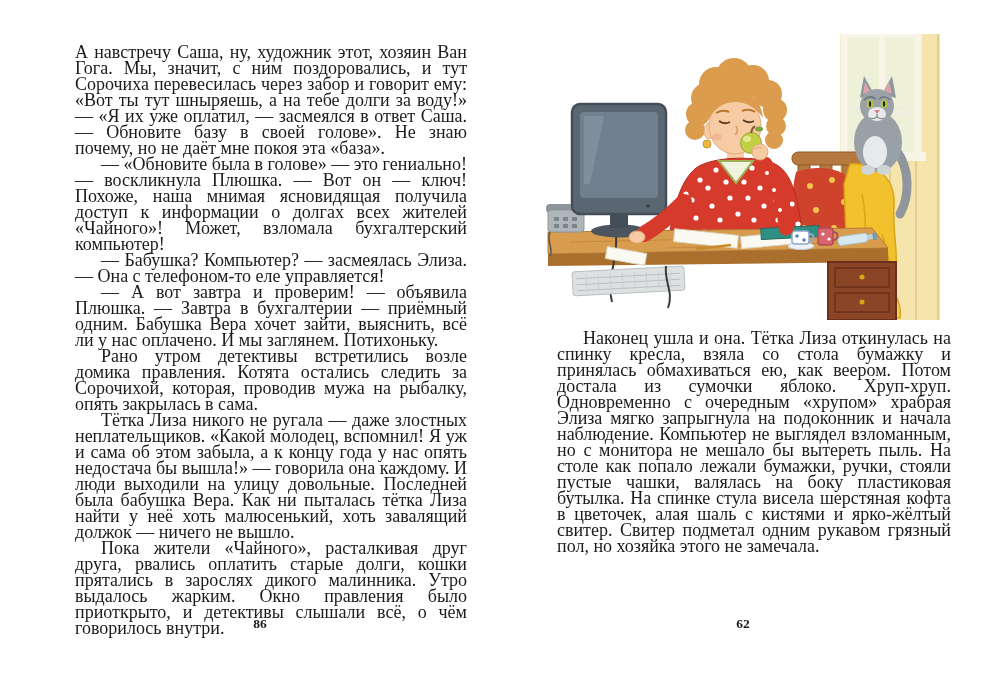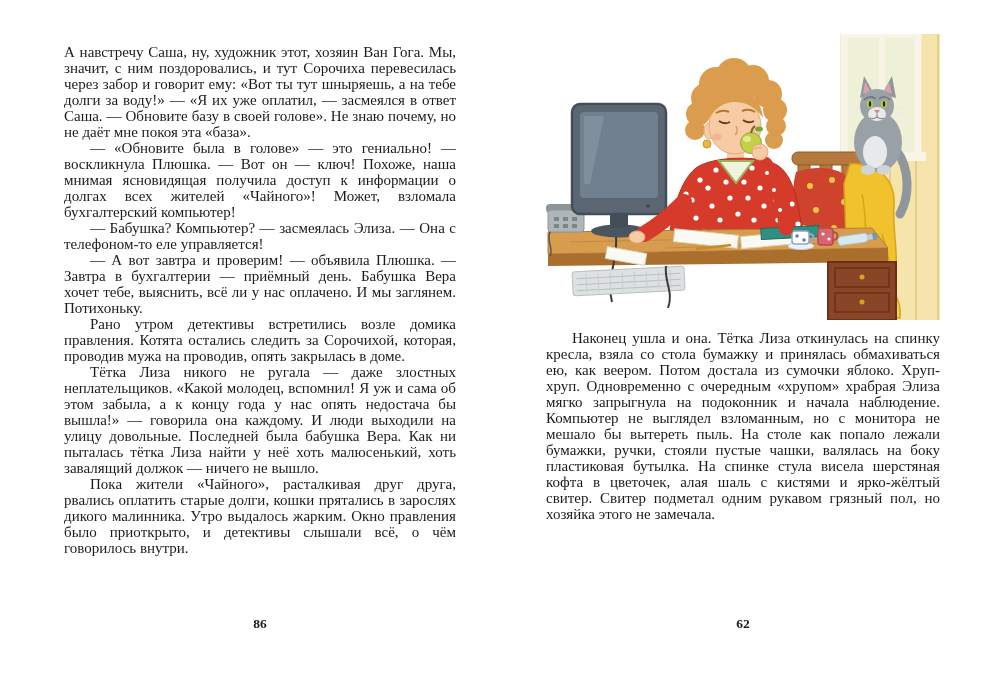--- a/index.html
+++ b/index.html
@@ -9,23 +9,24 @@
     background: #ffffff;
     position: relative;
     overflow: hidden;
     font-family: "Liberation Serif", "DejaVu Serif", serif;
     color: #1b1b1b;
     text-rendering: optimizeLegibility;
   }
   .text-col {
     position: absolute;
     text-align: justify;
-    font-size: 15px;
+    font-size: 18px;
     line-height: 16px;
     hyphens: auto;
+    margin-left: 11px;
     -webkit-hyphens: auto;
   }
   #left-col  { left: 64px;  top: 44px;  width: 392px; }
   #right-col { left: 546px; top: 330px; width: 394px; }
   .para { margin: 0; text-indent: 26px; }
   .para.no-indent { text-indent: 0; }
   .page-number {
     position: absolute;
     top: 616px;
     width: 100px;
@@ -270,22 +271,22 @@
         <circle cx="214" cy="118" r="8" fill="#f7cba3" stroke="#e3ab80"></circle>
         <path d="M208,115 Q212,113 216,114" stroke="#e3ab80" stroke-width="1.2" fill="none"></path>
       </g>
     </svg>
   </div>
 
   <div id="left-col" class="text-col" lang="ru">
       <p class="para no-indent">А навстречу Саша, ну, художник этот, хозяин Ван Гога. Мы, значит, с ним поздоровались, и тут Сорочиха перевесилась через забор и говорит ему: «Вот ты тут шныряешь, а на тебе долги за воду!» — «Я их уже оплатил, — засмеялся в ответ Саша. — Обновите базу в своей голове». Не знаю почему, но не даёт мне покоя эта «база».</p>
       <p class="para">— «Обновите была в голове» — это гениально! — воскликнула Плюшка. — Вот он — ключ! Похоже, наша мнимая ясновидящая получила доступ к информации о долгах всех жителей «Чайного»! Может, взломала бухгалтерский компьютер!</p>
       <p class="para">— Бабушка? Компьютер? — засмеялась Элиза. — Она с телефоном-то еле управляется!</p>
-      <p class="para">— А вот завтра и проверим! — объявила Плюшка. — Завтра в бухгалтерии — приёмный день. Бабушка Вера хочет тебе, выяснить, всё ли у нас оплачено. И мы заглянем. Потихоньку.</p>
-      <p class="para">Рано утром детективы встретились возле домика правления. Котята остались следить за Сорочихой, которая, проводив мужа на проводив, опять закрылась в доме.</p>
+      <p class="para">— А вот завтра и проверим! — объявила Плюшка. — Завтра в бухгалтерии — приёмный одним. Бабушка Вера хочет зайти, выяснить, всё ли у нас оплачено. И мы заглянем. Потихоньку.</p>
+      <p class="para">Рано утром детективы встретились возле домика правления. Котята остались следить за Сорочихой, которая, проводив мужа на рыбалку, опять закрылась в сама.</p>
       <p class="para">Тётка Лиза никого не ругала — даже злостных неплательщиков. «Какой молодец, вспомнил! Я уж и сама об этом забыла, а к концу года у нас опять недостача бы вышла!» — говорила она каждому. И люди выходили на улицу довольные. Последней была бабушка Вера. Как ни пыталась тётка Лиза найти у неё хоть малюсенький, хоть завалящий должок — ничего не вышло.</p>
       <p class="para">Пока жители «Чайного», расталкивая друг друга, рвались оплатить старые долги, кошки прятались в зарослях дикого малинника. Утро выдалось жарким. Окно правления было приоткрыто, и детективы слышали всё, о чём говорилось внутри.</p>
     </div>
 
   <div id="right-col" class="text-col" lang="ru">
       <p class="para">Наконец ушла и она. Тётка Лиза откинулась на спинку кресла, взяла со стола бумажку и принялась обмахиваться ею, как веером. Потом достала из сумочки яблоко. Хруп-хруп. Одновременно с очередным «хрупом» храбрая Элиза мягко запрыгнула на подоконник и начала наблюдение. Компьютер не выглядел взломанным, но с монитора не мешало бы вытереть пыль. На столе как попало лежали бумажки, ручки, стояли пустые чашки, валялась на боку пластиковая бутылка. На спинке стула висела шерстяная кофта в цветочек, алая шаль с кистями и ярко-жёлтый свитер. Свитер подметал одним рукавом грязный пол, но хозяйка этого не замечала.</p>
     </div>
 
   <div id="page-num-left" class="page-number">86</div>
 

